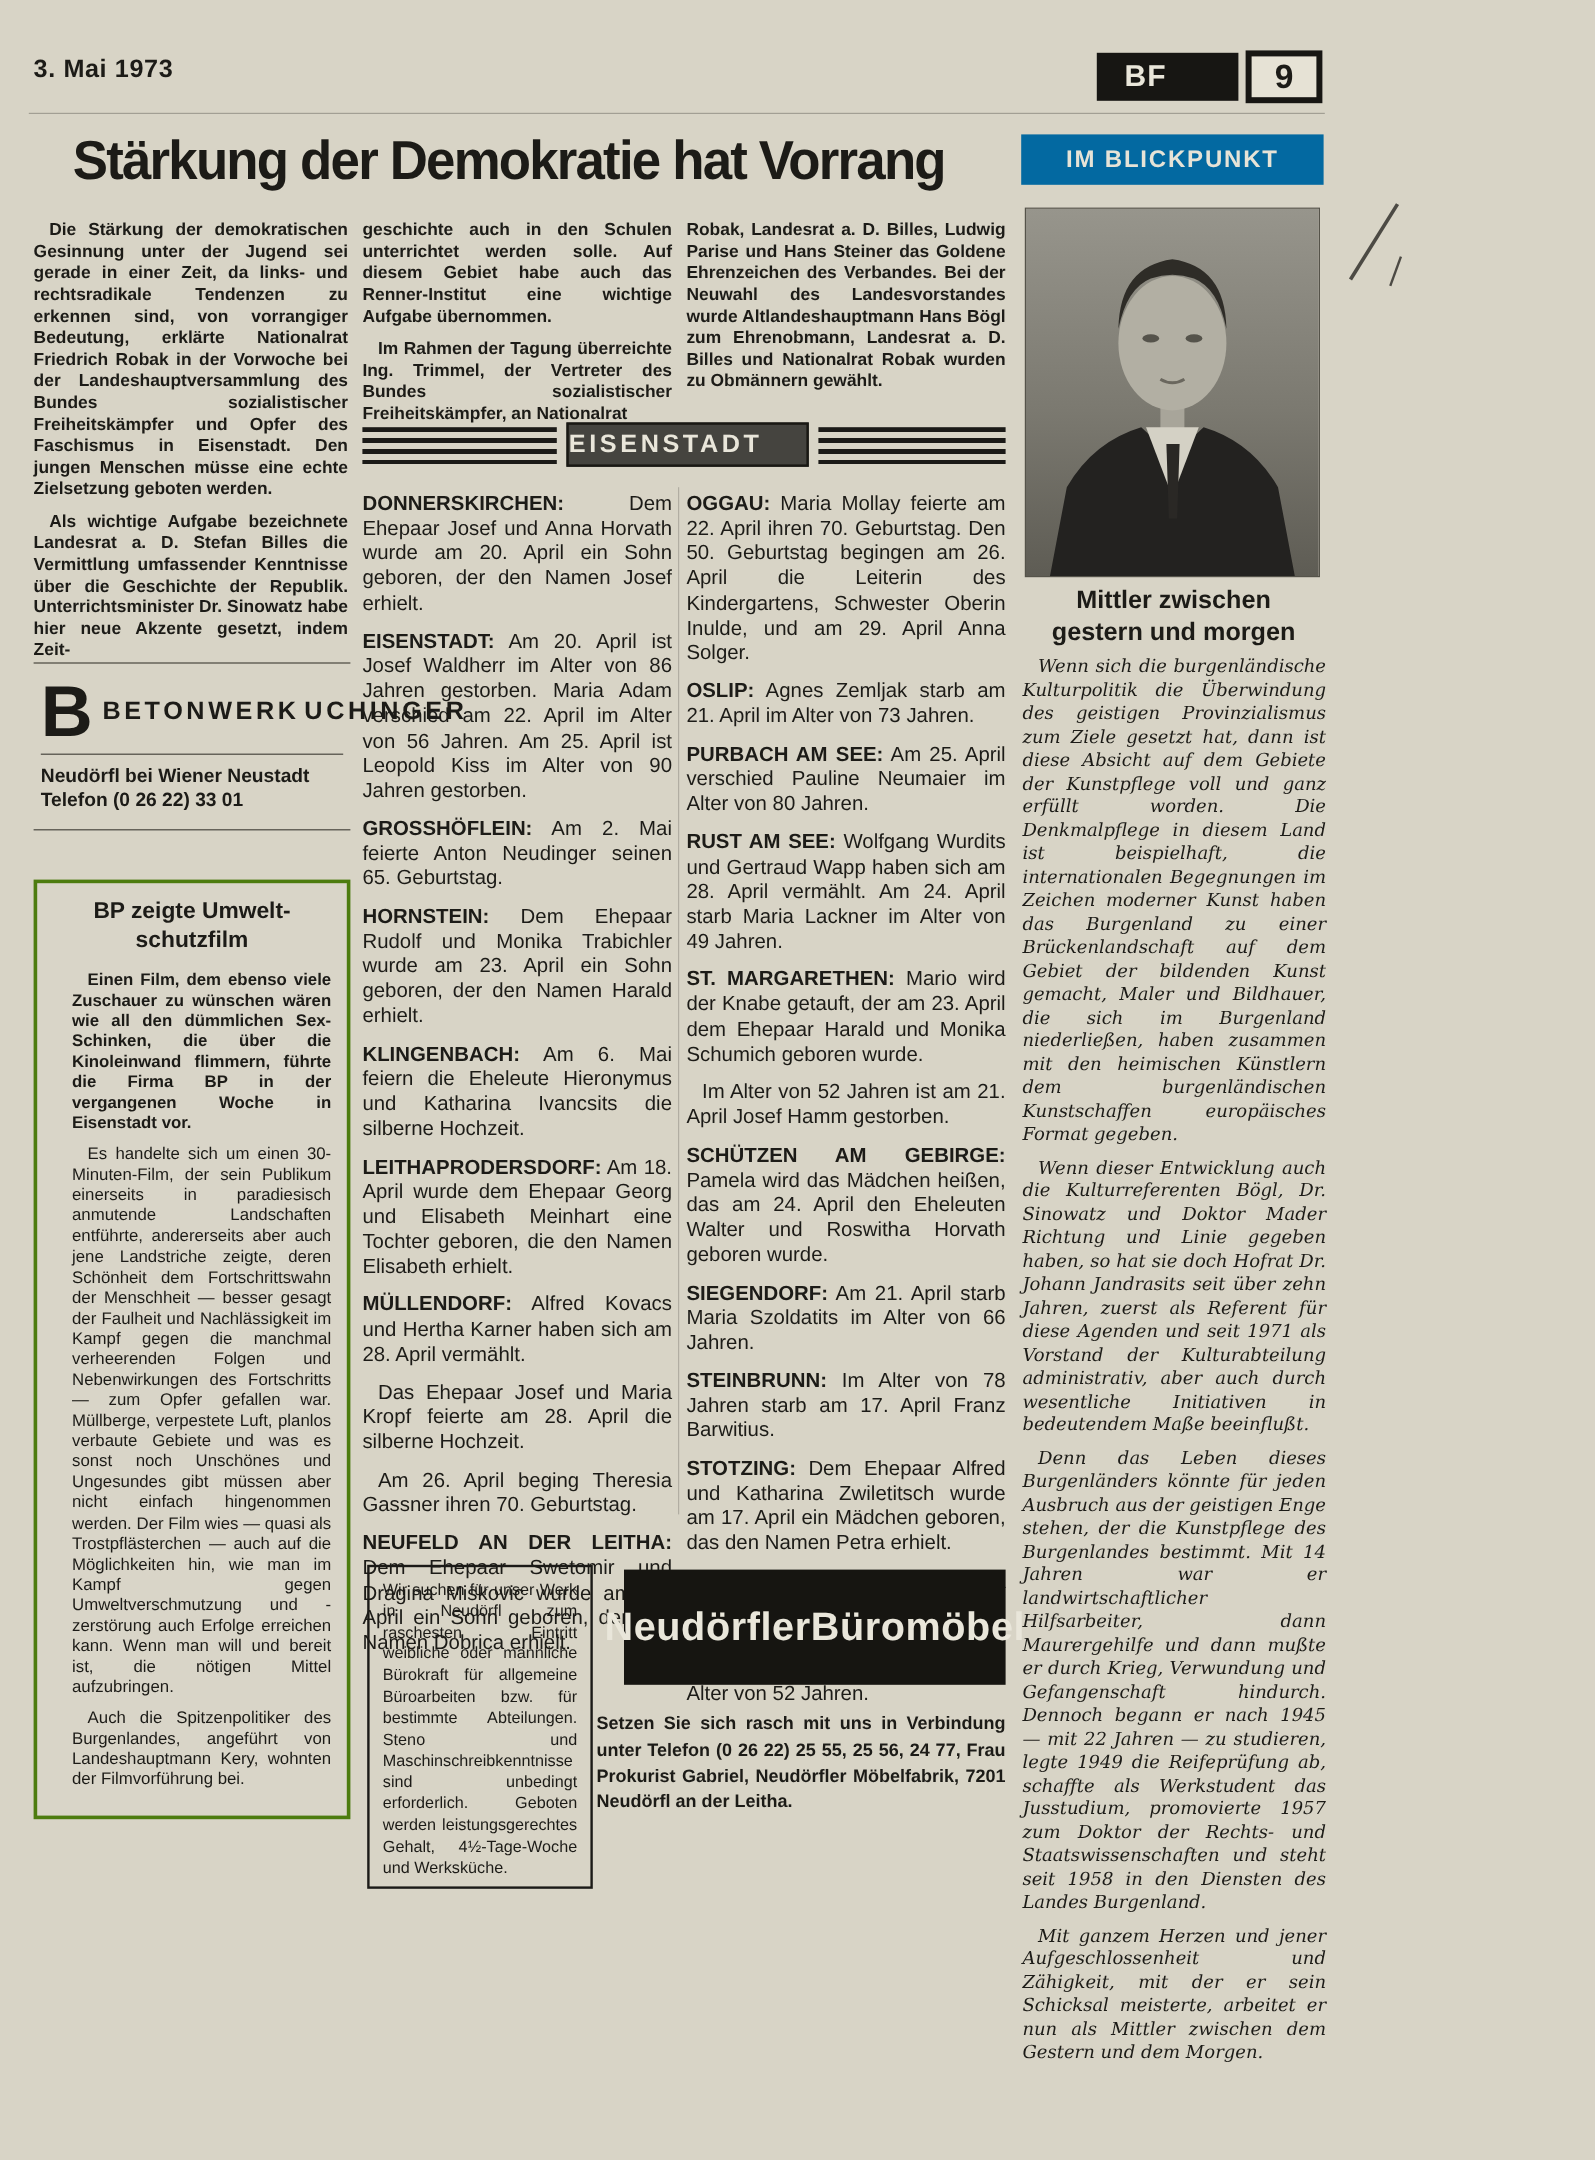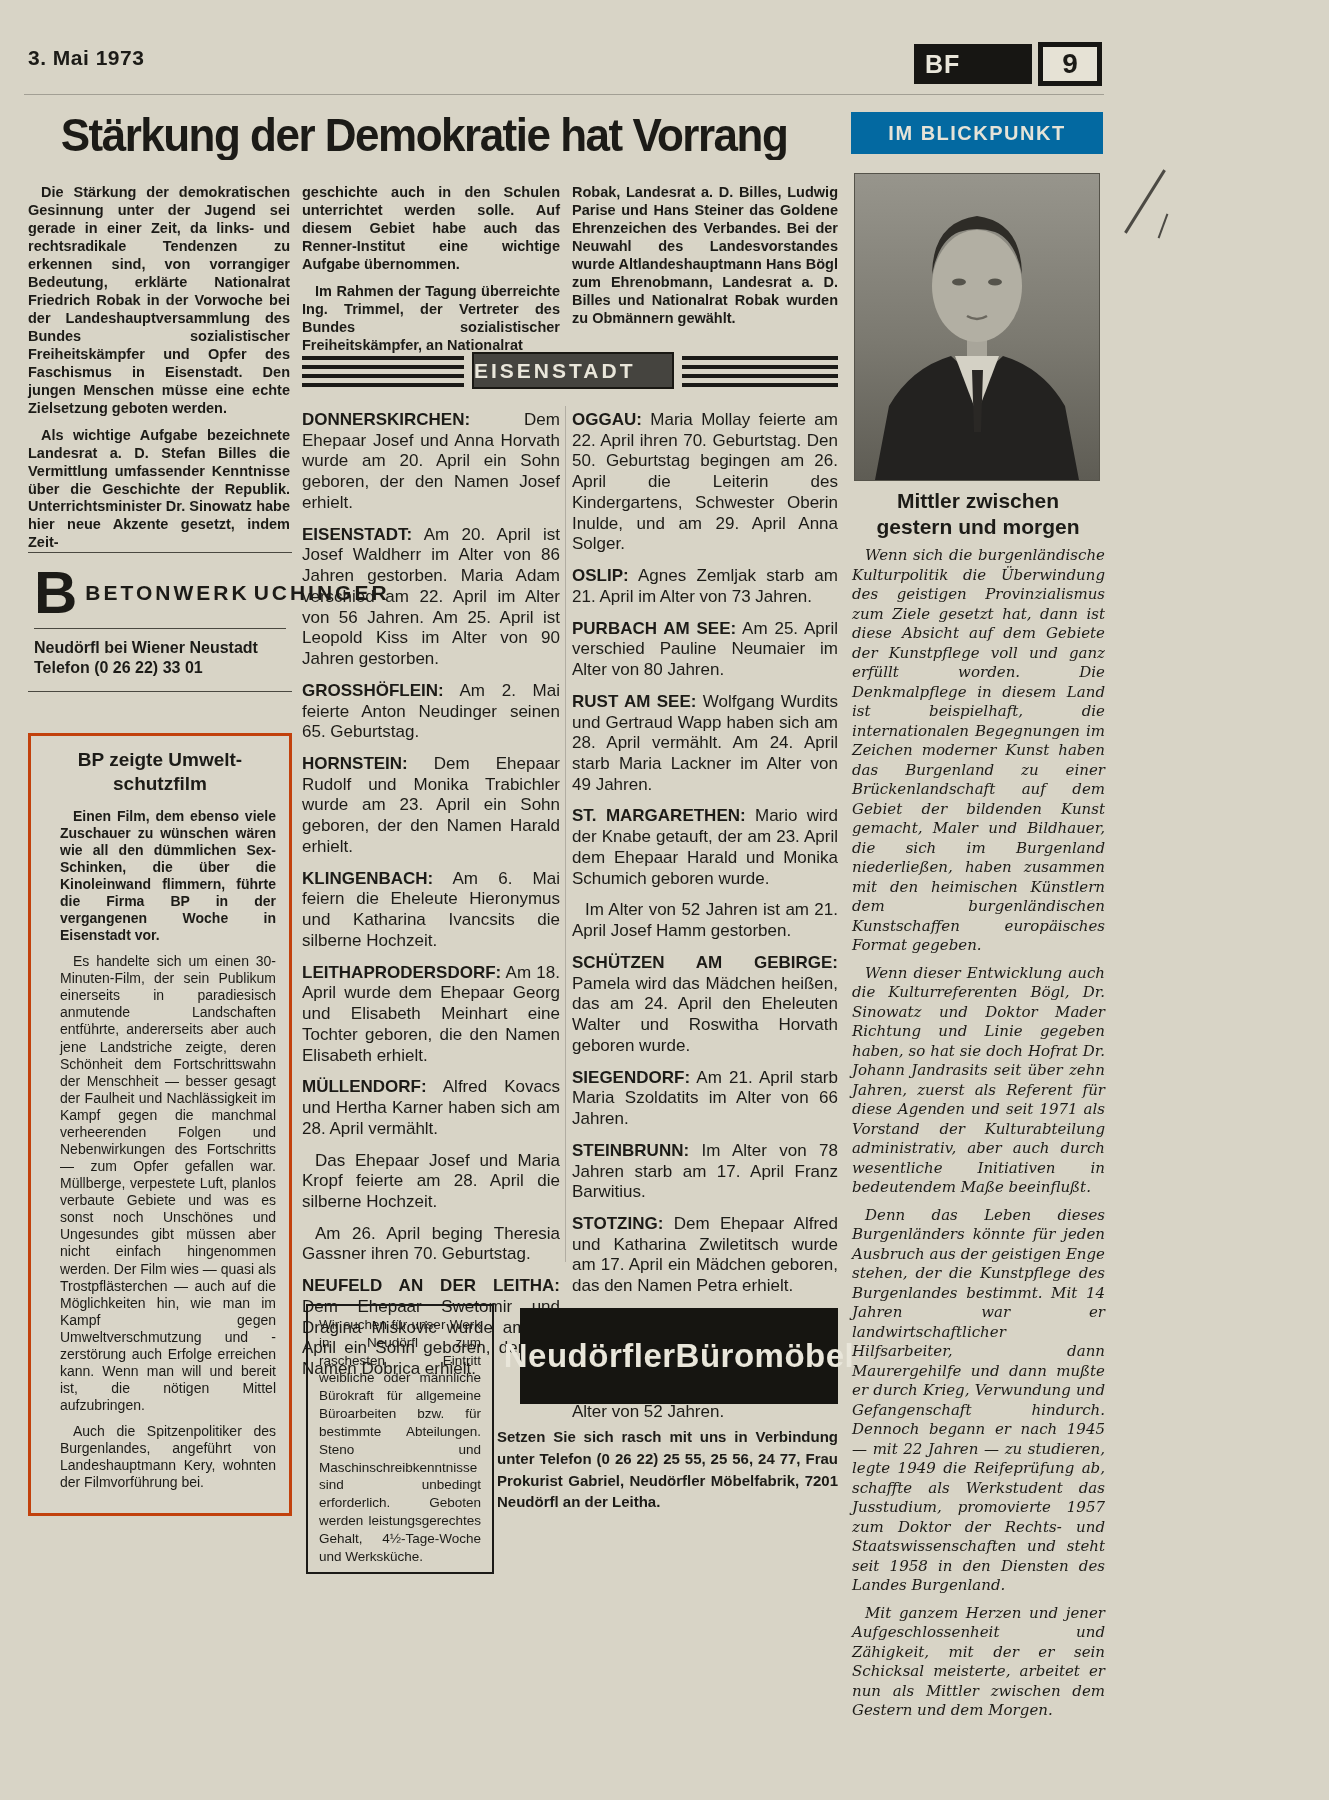--- a/index.html
+++ b/index.html
@@ -11,21 +11,21 @@
     background-color:#d8d4c6;
     font-family:"Liberation Sans",sans-serif;
     color:#1c1b17;
     overflow:hidden;
   }
   .abs{position:absolute;}
   
   .date{left:28px;top:46px;font-size:21px;font-weight:bold;letter-spacing:.5px;}
   .header-rule{left:24px;top:94px;width:1080px;height:1px;background:rgba(0,0,0,.25);}
   .bf-badge{left:914px;top:44px;width:118px;height:40px;background:#171613;color:#e9e6da;
-    display:flex;align-items:center;padding-left:11px;font-size:25px;font-weight:bold;letter-spacing:1px;box-sizing:border-box;}
+    display:flex;align-items:center;padding-left:23px;font-size:25px;font-weight:bold;letter-spacing:1px;box-sizing:border-box;}
   .pagenum-box{left:1038px;top:42px;width:64px;height:44px;background:#e6e2d5;border:5px solid #171613;
     display:flex;align-items:center;justify-content:center;font-size:28px;font-weight:bold;box-sizing:border-box;}
   
   .headline{left:48px;top:112px;width:752px;text-align:center;font-size:44px;font-weight:bold;
     letter-spacing:-1.5px;line-height:1.05;transform:scaleY(1.04);}
   
   .bp-header{left:851px;top:112px;width:252px;height:42px;background:#0369a1;color:#e6e3d7;
     display:flex;align-items:center;justify-content:center;font-size:20px;font-weight:bold;letter-spacing:1.5px;box-sizing:border-box;}
   .photo{left:855px;top:174px;width:244px;height:306px;outline:1px solid #55534a;}
   .bk-title{left:852px;top:488px;width:252px;text-align:center;font-size:21px;font-weight:bold;line-height:1.25;}
@@ -55,21 +55,21 @@
   .col-rule{left:565px;top:406px;width:1px;height:856px;background:rgba(0,0,0,.18);}
   
   .betonwerk{left:28px;top:552px;width:264px;border-top:1px solid #4a4840;border-bottom:1px solid #4a4840;
     padding:14px 6px 12px 6px;box-sizing:border-box;}
   .bw-logo{display:flex;align-items:center;gap:8px;}
   .bw-b{font-size:60px;font-weight:bold;line-height:.85;}
   .bw-words{display:flex;flex-direction:row;gap:4px;font-size:21px;font-weight:bold;letter-spacing:3px;}
   .bw-rule{height:1px;background:#4a4840;margin:10px 0 10px 0;}
   .bw-addr{font-size:16px;font-weight:bold;margin:2px 0;}
   
-  .bp-box{left:28px;top:733px;width:264px;border:3px solid #c2410c;padding:12px 13px;box-sizing:border-box;background:rgba(255,255,255,.04);}
+  .bp-box{left:28px;top:733px;width:264px;border:3px solid #4d7c0f;padding:12px 13px;box-sizing:border-box;background:rgba(255,255,255,.04);}
   .bp-title{text-align:center;font-size:19px;font-weight:bold;line-height:1.25;margin-bottom:12px;}
   .bp-box p{margin:0 0 9px 16px;font-size:14px;line-height:1.22;text-align:justify;text-indent:13px;}
   .bp-box p.b{font-weight:bold;}
   
   .job-box{left:306px;top:1304px;width:188px;height:270px;border:2px solid #1b1a17;padding:10px 11px;
     box-sizing:border-box;font-size:13.5px;line-height:1.32;text-align:justify;}
   .brand-box{left:520px;top:1308px;width:318px;height:96px;background:#161511;color:#e9e6da;
     display:flex;flex-direction:row;align-items:center;justify-content:center;font-size:33px;font-weight:bold;line-height:1.15;letter-spacing:.5px;}
   .contact{left:497px;top:1426px;width:341px;font-size:15px;font-weight:bold;line-height:1.45;text-align:justify;}
   

